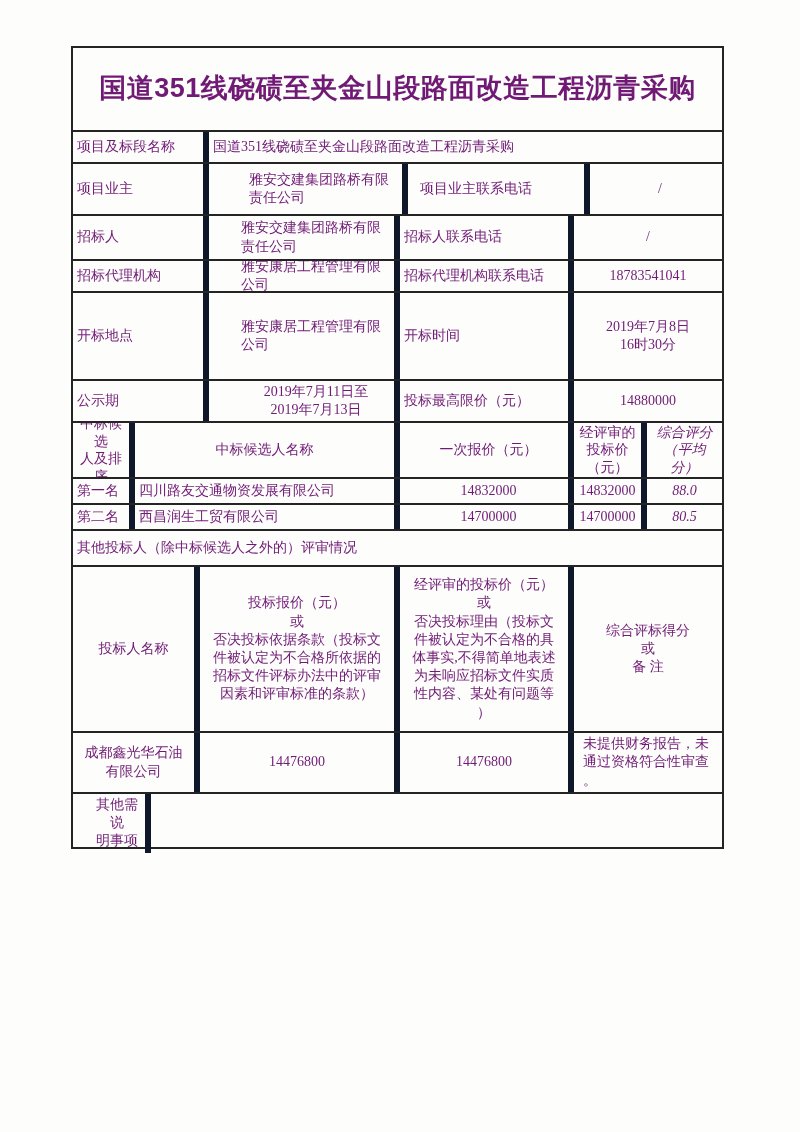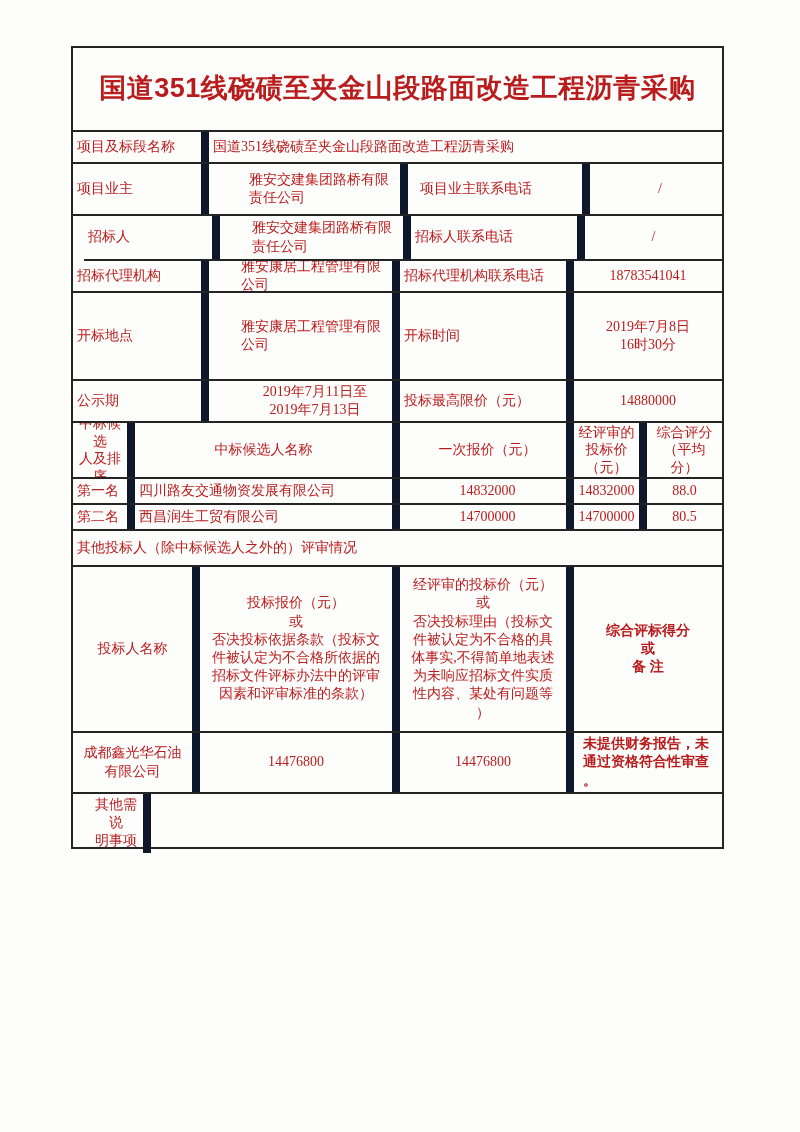--- a/index.html
+++ b/index.html
@@ -5,75 +5,75 @@
   * { margin:0; padding:0; box-sizing:border-box; }
   html,body { width:800px; height:1132px; }
   body {
     background:#f2f2f0;
     font-family:"Liberation Serif","DejaVu Serif",serif;
   }
   .sheet {
     position:relative;
     width:800px; height:1132px;
     background:#fdfdfc;
-    color:#b91c1c;
+    color:#701a75;
     overflow:hidden;
   }
   .doc-table {
     position:absolute;
     left:71px; top:46px;
     width:653px; height:803px;
     border:2px solid #242424;
     display:flex; flex-direction:column;
     background:#fdfdfc;
   }
   .row { display:flex; flex-direction:row; border-bottom:2px solid #242424; flex:none; }
   .row:last-child { border-bottom:none; flex:1;padding-left:16px; }
   .cell {
-    border-right:8px solid #0f172a;
+    border-right:6px solid #0f172a;
     display:flex; align-items:center;
     font-size:14px; line-height:1.3;
     overflow:hidden;
   }
   .cell:last-child { border-right:none; }
   .c-left   { justify-content:flex-start; text-align:left;  padding:2px 4px; }
   .c-center { justify-content:center;     text-align:center; padding:2px 3px; }
   .pre { white-space:pre-line; }
   .wrapany { line-break:anywhere; word-break:break-all; }
 
   
   .r-title     { height:84px; }
   .r-project   { height:32px; }
   .r-owner     { height:52px;gap:8px; }
-  .r-tenderer  { height:45px;margin-left:11px; }
+  .r-tenderer  { height:45px; }
   .r-agency    { height:32px; }
   .r-opening   { height:88px; }
   .r-publicity { height:42px; }
   .r-candhead  { height:56px; }
   .r-cand      { height:26px; }
   .r-banner    { height:36px; }
   .r-bighead   { height:166px; }
   .r-chengdu   { height:61px; }
 
   
   .u1 { width:136px; flex:none; }
   .u2 { width:191px; flex:none;padding-left:32px; }
   .u3 { width:174px; flex:none; }
   .u4 { flex:1; }
   
   .k1 { width:62px;  flex:none; }
   .k2 { width:265px; flex:none; }
   .k3 { width:174px; flex:none;padding-left:12px; }
   .k4 { width:73px;  flex:none; }
-  .k5 { flex:1; }
+  .k5 { flex:1;font-style:italic; }
   
   .b1 { width:127px; flex:none; }
   .b2 { width:200px; flex:none; }
   .b3 { width:174px; flex:none; }
-  .b4 { flex:1;font-weight:bold; }
+  .b4 { flex:1; }
   
   .n1 { width:62px; flex:none; }
   .n2 { flex:1; }
 
   .title-cell {
     flex:1; border-right:none;
     justify-content:center; text-align:center;
     font-family:"Liberation Sans","DejaVu Sans",sans-serif;
     font-weight:bold; font-size:27px; letter-spacing:0.5px;
   }

